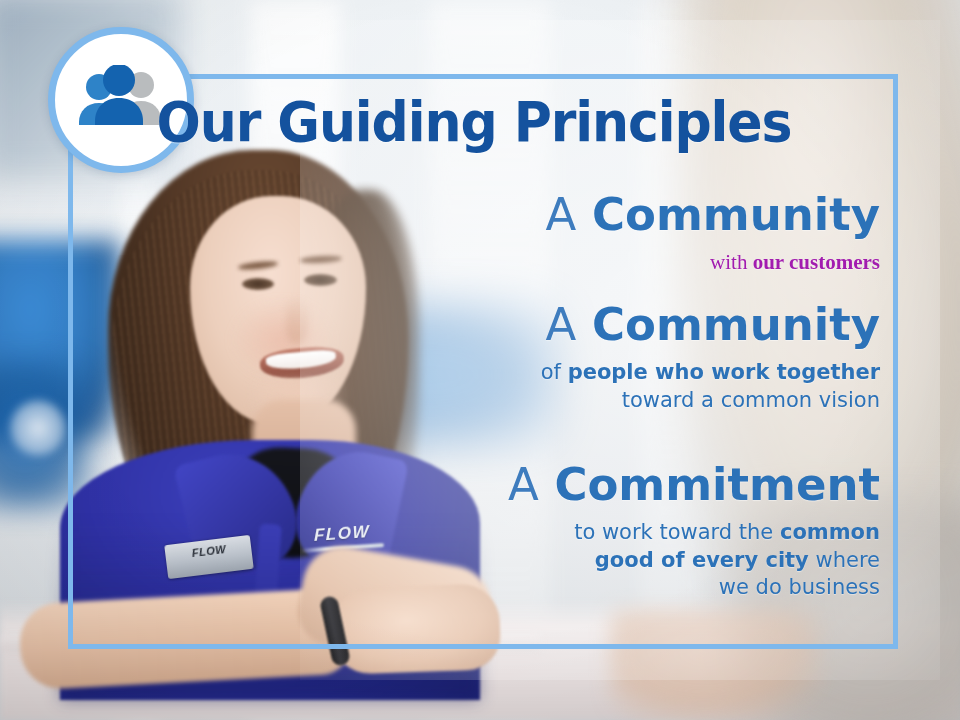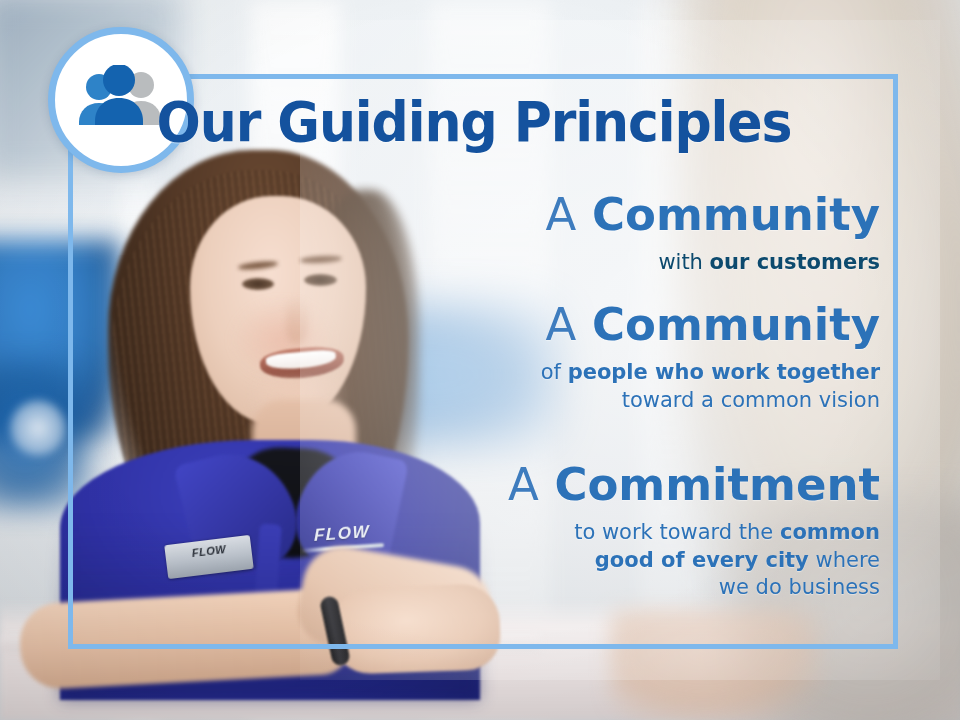--- a/index.html
+++ b/index.html
@@ -436,21 +436,21 @@
 
   <div class="content">
 
     <div class="title" style="color: rgb(20, 82, 158);">Our Guiding Principles</div>
 
     <div class="principle p1">
       <div class="p-head" style="color: rgb(44, 114, 184);">
         <span class="art" style="color: rgb(62, 124, 190);">A</span>
         <span>Community</span>
       </div>
-      <div class="p-sub" style="color: #0c4a6e;">
+      <div class="p-sub" style="color: #a21caf; font-family: Liberation Serif, serif;">
           <div><span>with </span><b>our customers</b></div>
         </div>
     </div>
 
     <div class="principle p3">
       <div class="p-head" style="color: rgb(44, 114, 184);">
         <span class="art" style="color: rgb(62, 124, 190);">A</span>
         <span>Commitment</span>
       </div>
       <div class="p-sub" style="color: rgb(44, 114, 184);">

